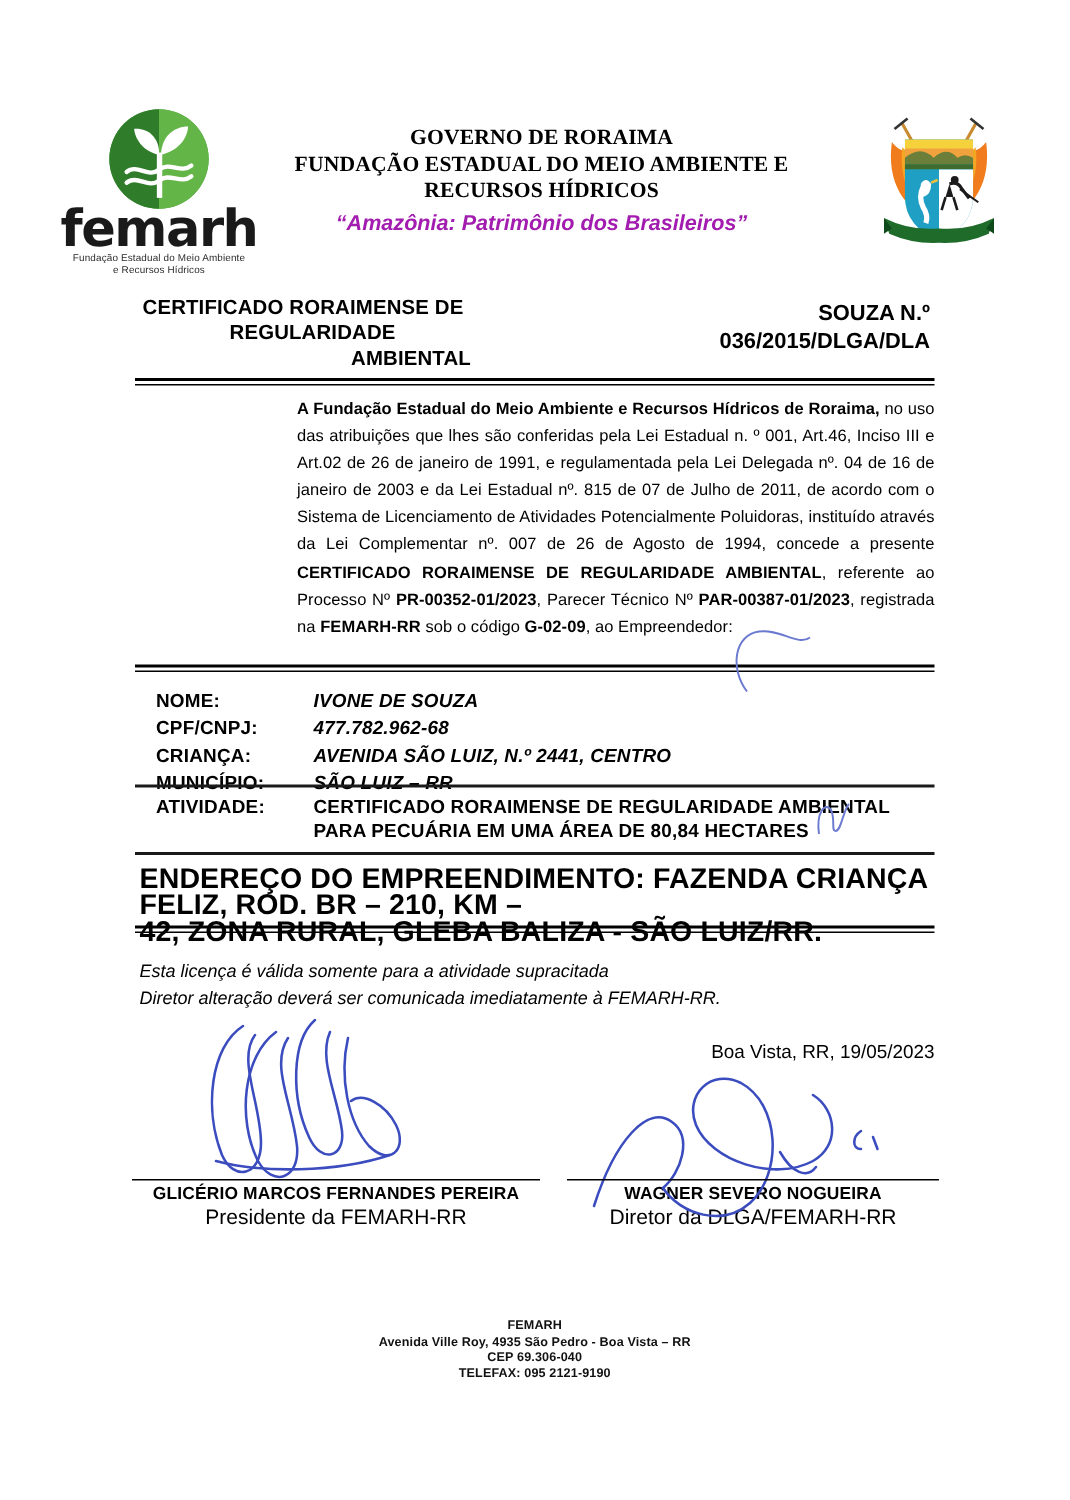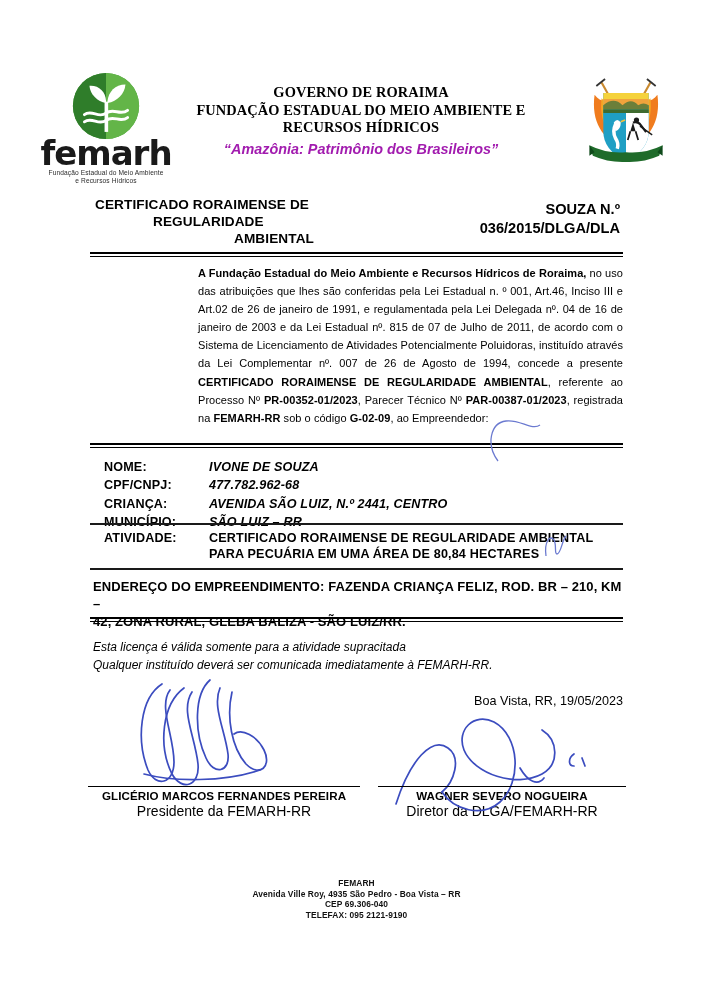--- a/index.html
+++ b/index.html
@@ -197,21 +197,21 @@
     font-weight: bold;
     text-align: justify;
     letter-spacing: 0.15px;
   }
   .activity .act-text .l2 { text-align: left; }
 
   .enterprise-addr {
     position: absolute;
     left: 93px; top: 578px;
     width: 530px;
-    font-size: 13px;
+    font-size: 19px;
     line-height: 17.4px;
     font-weight: bold;
     letter-spacing: 0.1px;
   }
 
   
   .notes {
     position: absolute;
     left: 93px; top: 639px;
     width: 530px;
@@ -397,21 +397,21 @@
 
   <div class="enterprise-addr">
     <div>ENDEREÇO DO EMPREENDIMENTO:  FAZENDA CRIANÇA FELIZ, ROD. BR – 210, KM –</div>
     <div>42, ZONA RURAL, GLEBA BALIZA - SÃO LUIZ/RR.</div>
   </div>
 
   <div class="rule-double" style="top:617px"></div>
 
   <div class="notes">
     <div>Esta licença é válida somente para a atividade supracitada</div>
-    <div>Qualquer instituído deverá ser comunicada imediatamente à FEMARH-RR.</div>
+    <div>Diretor alteração deverá ser comunicada imediatamente à FEMARH-RR.</div>
   </div>
 
   <div class="place-date">Boa Vista, RR, 19/05/2023</div>
 
   <div class="sig-area">
 
     <div class="sig-block sig-left">
       <div class="sig-rule-wrap">
         <svg class="scribble" style="left:26px; top:-12px; width:200px; height:120px;" viewBox="0 0 200 120">
           <g fill="none" stroke="#3b4cbf" stroke-width="1.7" stroke-linecap="round">

